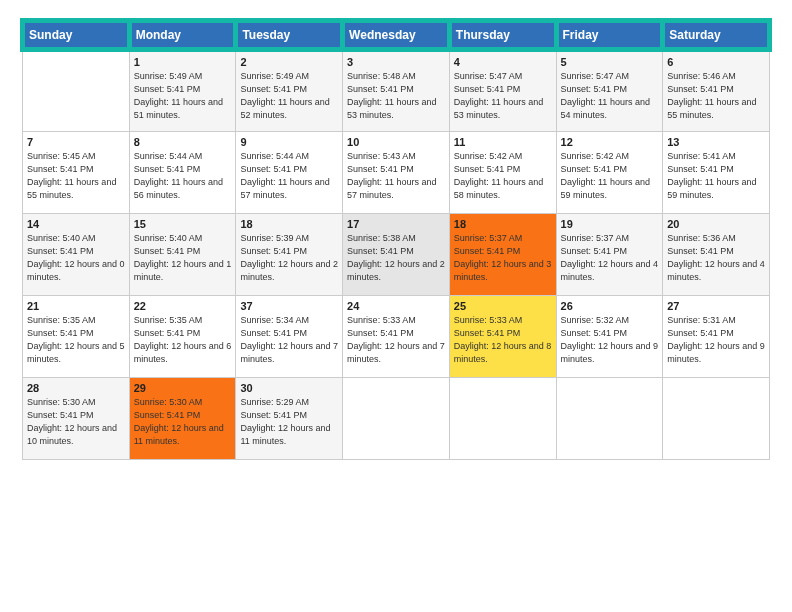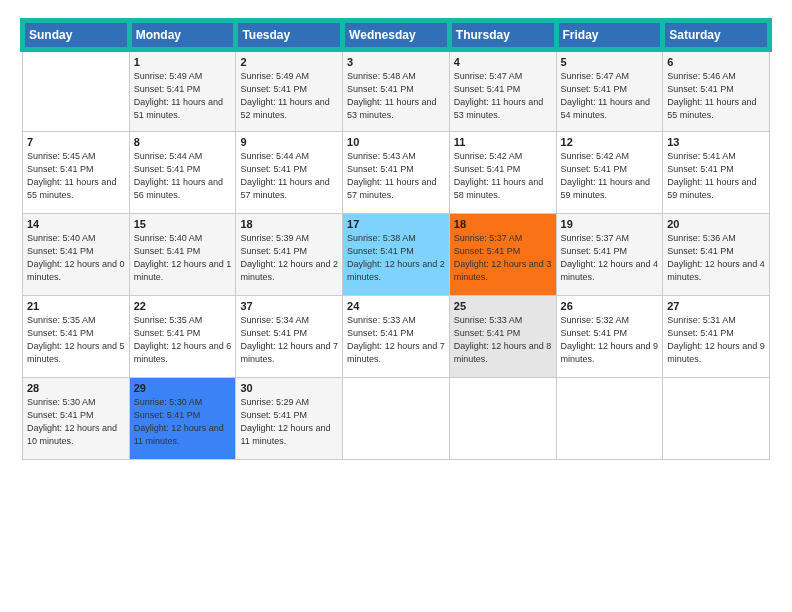--- a/index.html
+++ b/index.html
@@ -172,21 +172,21 @@
             <div class="day-info">Sunrise: 5:40 AM<br>Sunset: 5:41 PM<br>Daylight: 12 hours and 0 minutes.</div>
           </td>
           <td style="background: rgb(245, 245, 245);">
             <span class="day-number">15</span>
             <div class="day-info">Sunrise: 5:40 AM<br>Sunset: 5:41 PM<br>Daylight: 12 hours and 1 minute.</div>
           </td>
           <td style="background: rgb(245, 245, 245);">
             <span class="day-number">18</span>
             <div class="day-info">Sunrise: 5:39 AM<br>Sunset: 5:41 PM<br>Daylight: 12 hours and 2 minutes.</div>
           </td>
-          <td style="background: #7dd3fc; margin-top: 24px;">
+          <td style="background: #e5e5e5; margin-top: 24px;">
             <span class="day-number">17</span>
             <div class="day-info">Sunrise: 5:38 AM<br>Sunset: 5:41 PM<br>Daylight: 12 hours and 2 minutes.</div>
           </td>
           <td style="background: #f97316; margin-left: 15px;">
             <span class="day-number">18</span>
             <div class="day-info">Sunrise: 5:37 AM<br>Sunset: 5:41 PM<br>Daylight: 12 hours and 3 minutes.</div>
           </td>
           <td style="background: rgb(245, 245, 245);">
             <span class="day-number">19</span>
             <div class="day-info">Sunrise: 5:37 AM<br>Sunset: 5:41 PM<br>Daylight: 12 hours and 4 minutes.</div>
@@ -206,39 +206,39 @@
             <div class="day-info">Sunrise: 5:35 AM<br>Sunset: 5:41 PM<br>Daylight: 12 hours and 6 minutes.</div>
           </td>
           <td style="background: rgb(255, 255, 255);">
             <span class="day-number">37</span>
             <div class="day-info">Sunrise: 5:34 AM<br>Sunset: 5:41 PM<br>Daylight: 12 hours and 7 minutes.</div>
           </td>
           <td style="background: rgb(255, 255, 255); margin-left: 25px;">
             <span class="day-number">24</span>
             <div class="day-info">Sunrise: 5:33 AM<br>Sunset: 5:41 PM<br>Daylight: 12 hours and 7 minutes.</div>
           </td>
-          <td style="background: #e5e5e5;">
+          <td style="background: #fde047;">
             <span class="day-number">25</span>
             <div class="day-info">Sunrise: 5:33 AM<br>Sunset: 5:41 PM<br>Daylight: 12 hours and 8 minutes.</div>
           </td>
           <td style="background: rgb(255, 255, 255);">
             <span class="day-number">26</span>
             <div class="day-info">Sunrise: 5:32 AM<br>Sunset: 5:41 PM<br>Daylight: 12 hours and 9 minutes.</div>
           </td>
           <td style="background: rgb(255, 255, 255);">
             <span class="day-number">27</span>
             <div class="day-info">Sunrise: 5:31 AM<br>Sunset: 5:41 PM<br>Daylight: 12 hours and 9 minutes.</div>
           </td>
         </tr>
         <tr>
           <td style="background: rgb(245, 245, 245);">
             <span class="day-number">28</span>
             <div class="day-info">Sunrise: 5:30 AM<br>Sunset: 5:41 PM<br>Daylight: 12 hours and 10 minutes.</div>
           </td>
-          <td style="background: #3b82f6;">
+          <td style="background: #f97316;">
             <span class="day-number">29</span>
             <div class="day-info">Sunrise: 5:30 AM<br>Sunset: 5:41 PM<br>Daylight: 12 hours and 11 minutes.</div>
           </td>
           <td style="background: rgb(245, 245, 245);">
             <span class="day-number">30</span>
             <div class="day-info">Sunrise: 5:29 AM<br>Sunset: 5:41 PM<br>Daylight: 12 hours and 11 minutes.</div>
           </td>
           <td class="empty-cell" style="background: rgb(255, 255, 255);"></td>
           <td class="empty-cell" style="background: rgb(255, 255, 255);"></td>
           <td class="empty-cell" style="background: rgb(255, 255, 255);"></td>

